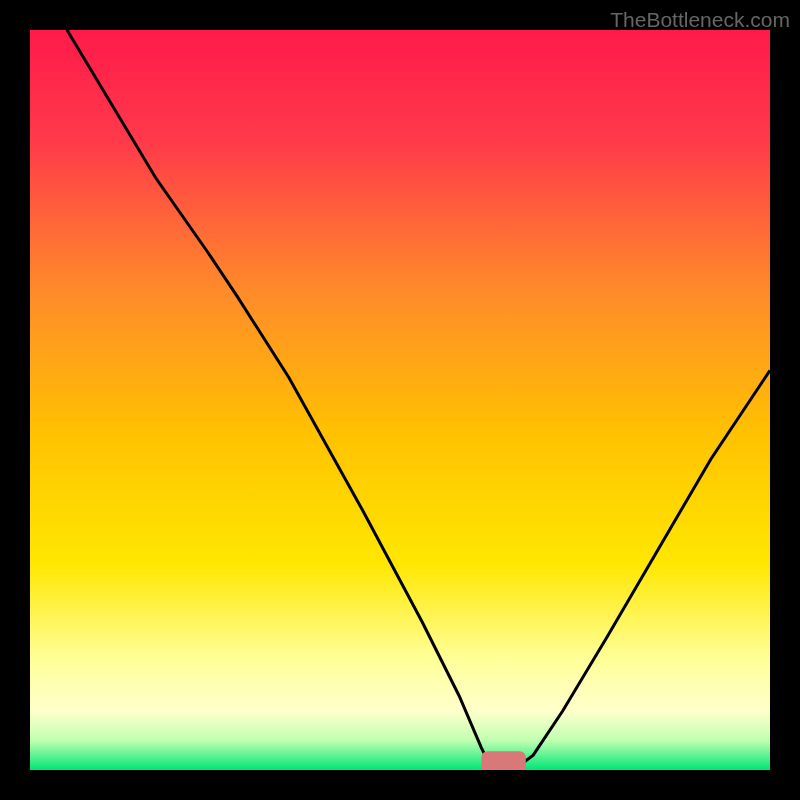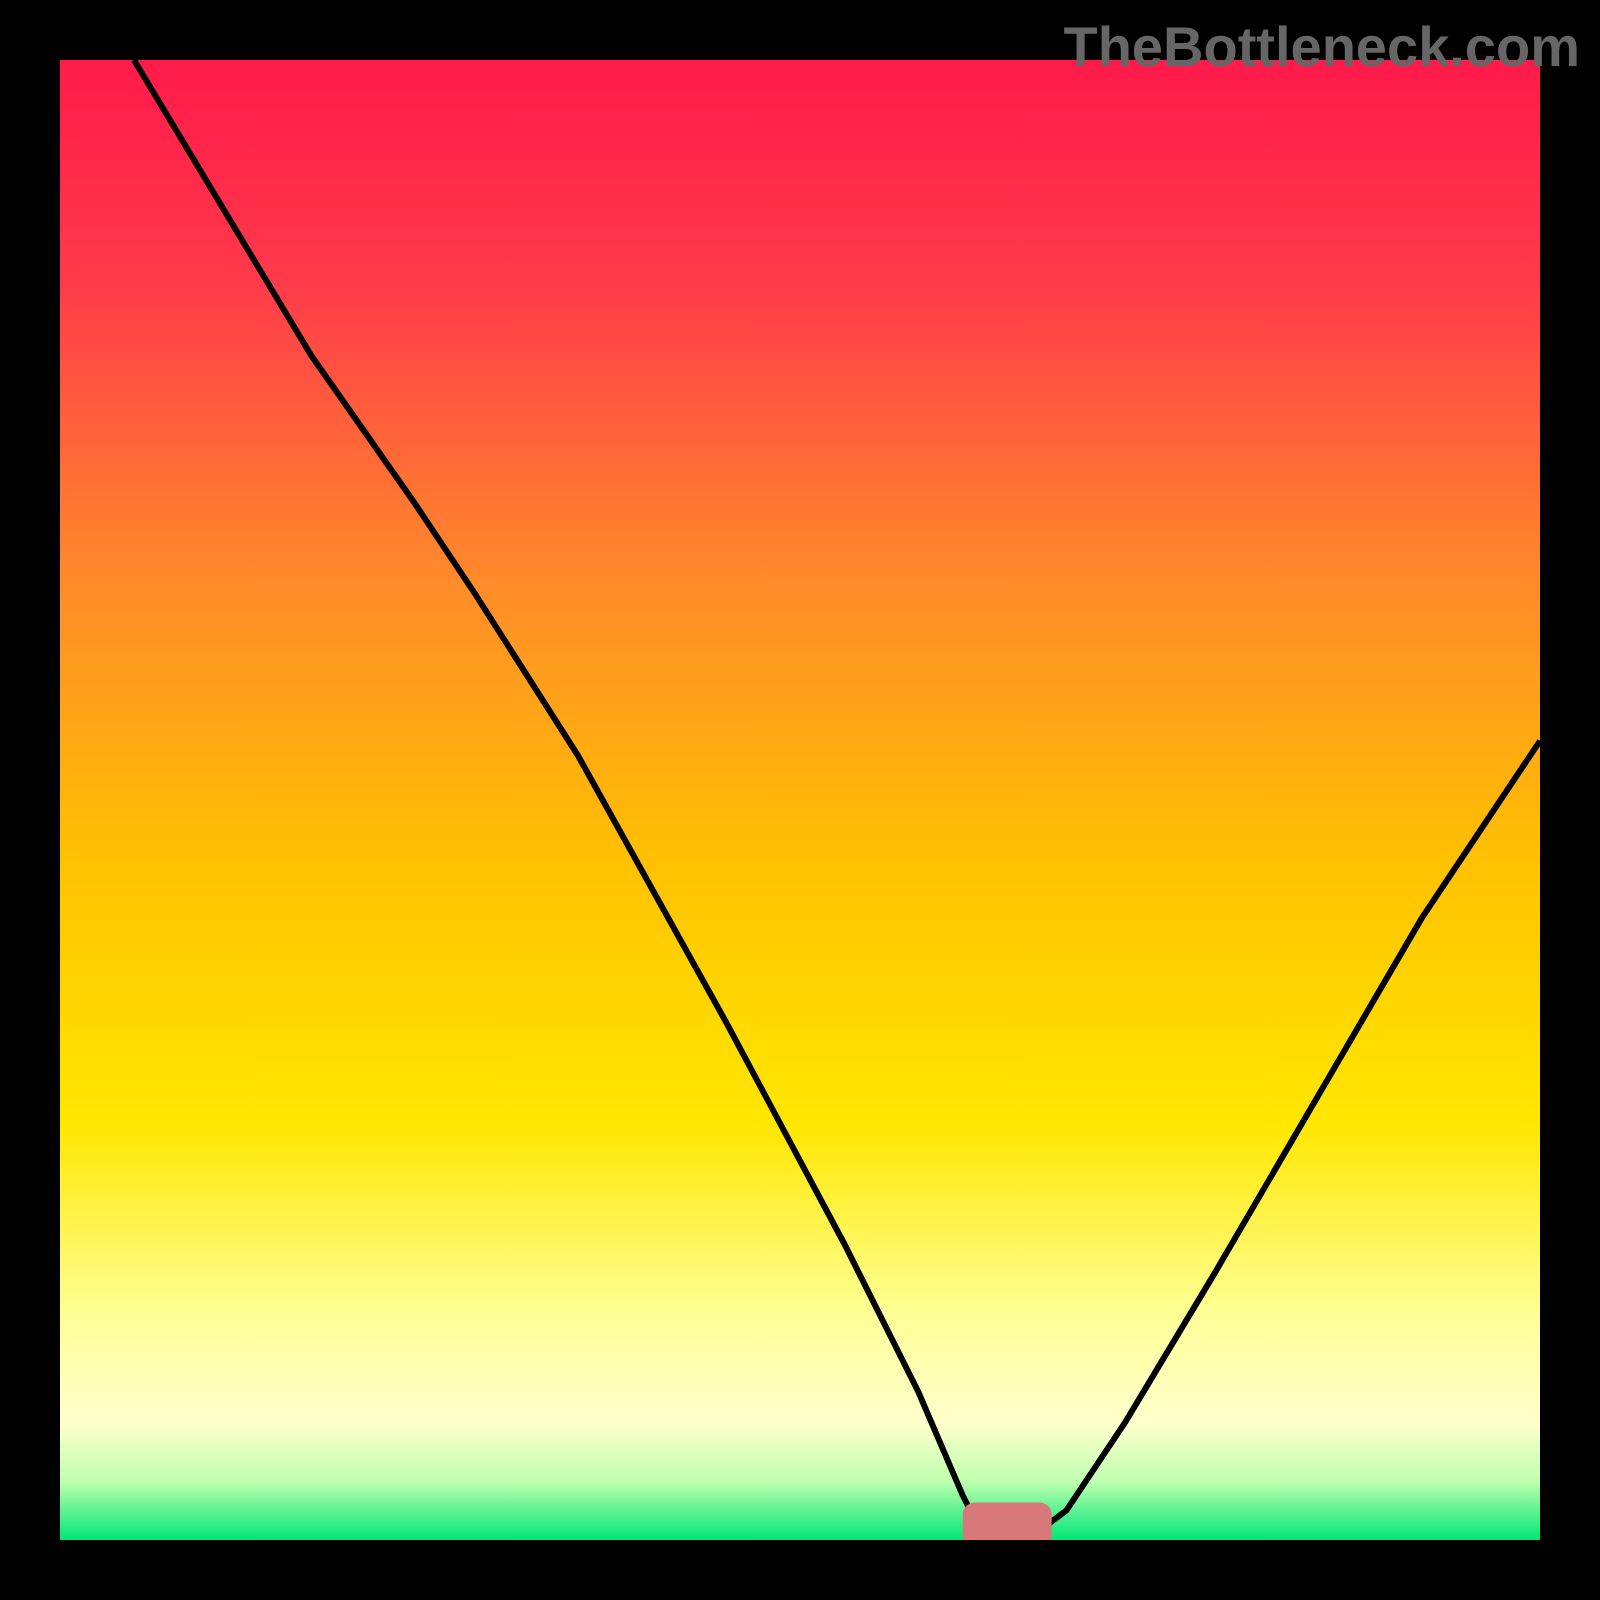--- a/index.html
+++ b/index.html
@@ -24,22 +24,22 @@
     top: 30px;
     width: 740px;
     height: 740px;
   }
   .watermark {
     position: absolute;
     top: 8px;
     right: 10px;
     color: #666;
     font-family: Arial, sans-serif;
-    font-size: 28px;
-    font-weight: 700;
+    font-size: 21px;
+    font-weight: 400;
     z-index: 10;
   }
   svg {
     display: block;
   }
 </style>
 </head>
 <body>
 
 <div class="chart-container">

